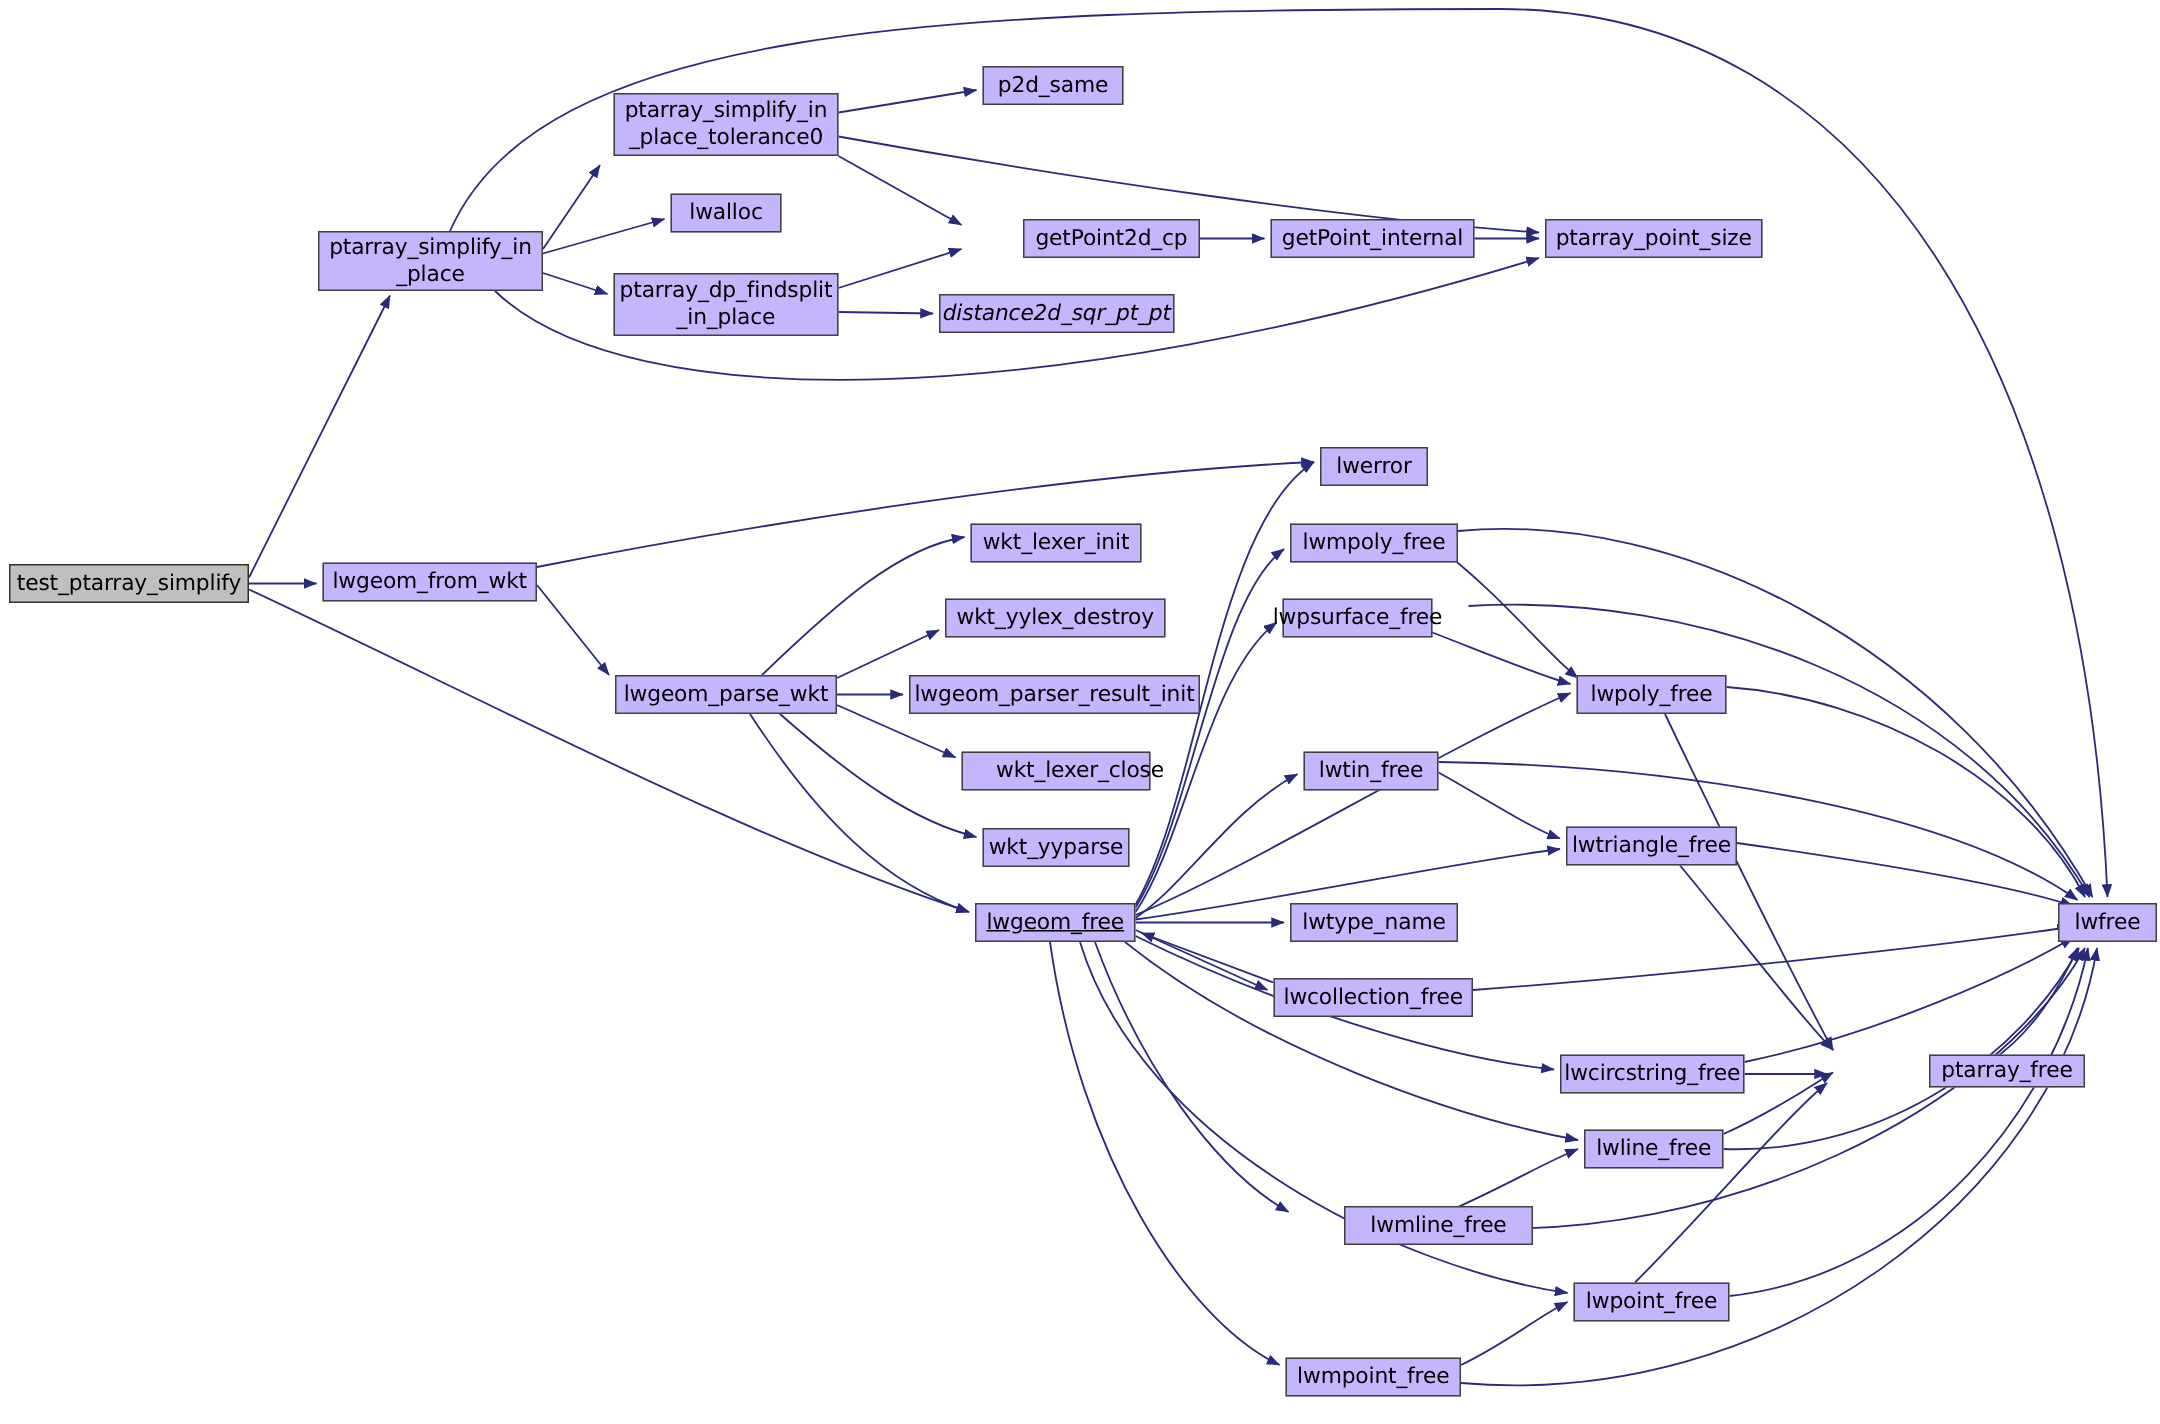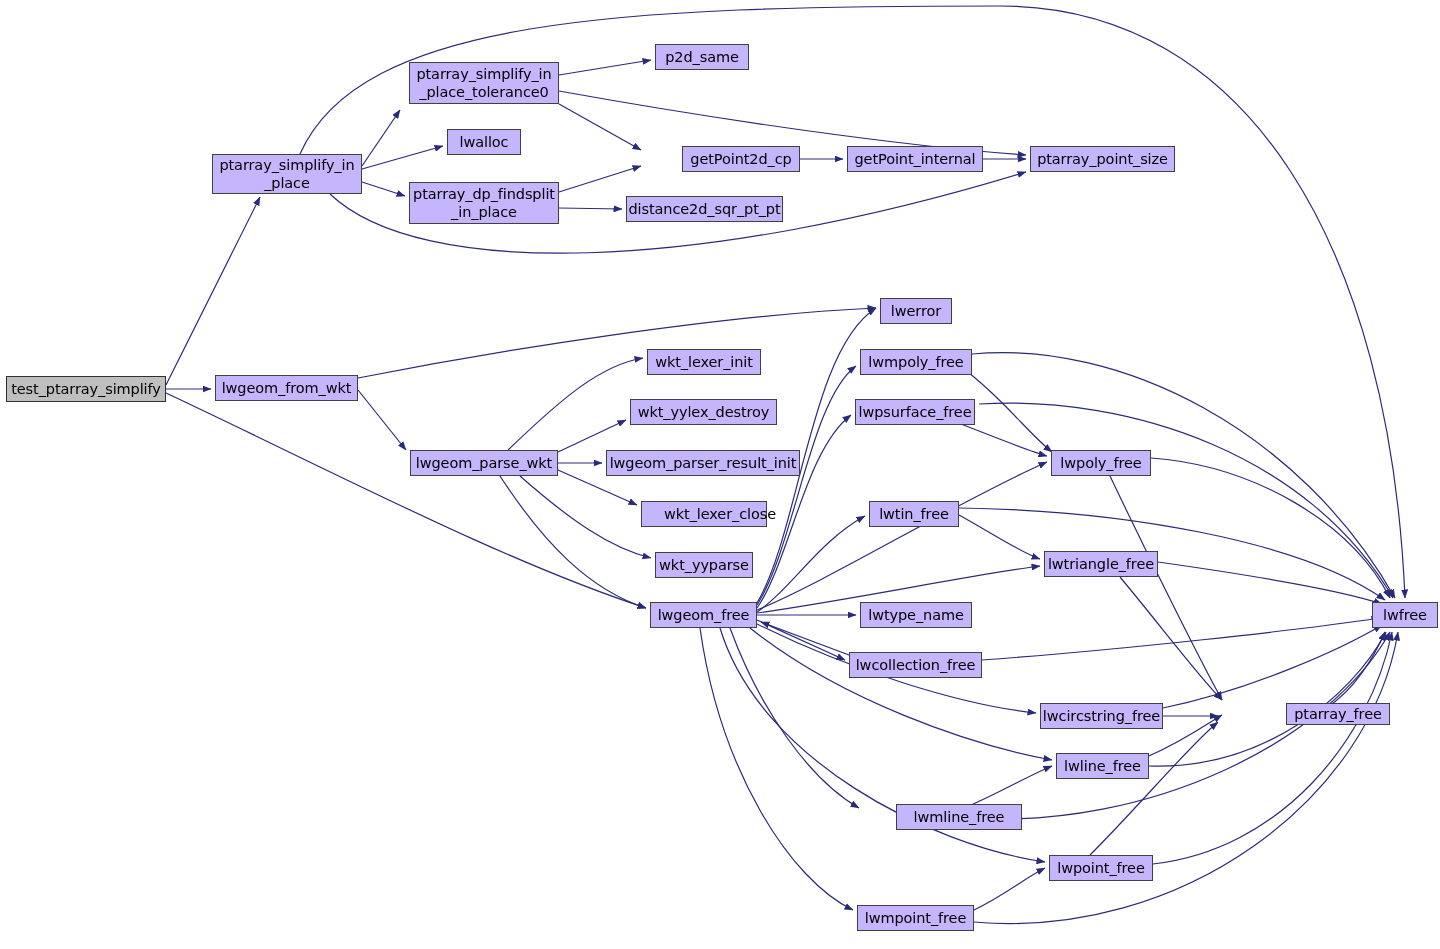--- a/index.html
+++ b/index.html
@@ -119,34 +119,34 @@
       <div class="node root" style="left: 6px; top: 376px; width: 160px; height: 26px;">test_ptarray_simplify</div>
       <div class="node" style="left: 212px; top: 154px; width: 150px; height: 40px;">ptarray_simplify_in
 _place</div>
       <div class="node" style="left: 409px; top: 62px; width: 150px; height: 42px;">ptarray_simplify_in
 _place_tolerance0</div>
       <div class="node" style="left: 655px; top: 44px; width: 94px; height: 26px;">p2d_same</div>
       <div class="node" style="left: 447px; top: 129px; width: 74px; height: 26px;">lwalloc</div>
       <div class="node" style="left: 409px; top: 182px; width: 150px; height: 42px;">ptarray_dp_findsplit
 _in_place</div>
       <div class="node" style="left: 645px; top: 146px; width: 118px; height: 26px; margin-left: 37px;">getPoint2d_cp</div>
-      <div class="node" style="left: 626px; top: 196px; width: 157px; height: 26px;">distance2d_sqr_pt_pt</div>
+      <div class="node" style="left: 626px; top: 196px; width: 157px; height: 26px; font-style: italic;">distance2d_sqr_pt_pt</div>
       <div class="node" style="left: 847px; top: 146px; width: 136px; height: 26px;">getPoint_internal</div>
       <div class="node" style="left: 1030px; top: 146px; width: 145px; height: 26px;">ptarray_point_size</div>
       <div class="node" style="left: 215px; top: 375px; width: 143px; height: 26px;">lwgeom_from_wkt</div>
       <div class="node" style="left: 410px; top: 450px; width: 148px; height: 26px;">lwgeom_parse_wkt</div>
       <div class="node" style="left: 647px; top: 349px; width: 114px; height: 26px;">wkt_lexer_init</div>
       <div class="node" style="left: 630px; top: 399px; width: 147px; height: 26px;">wkt_yylex_destroy</div>
       <div class="node" style="left: 606px; top: 450px; width: 194px; height: 26px;">lwgeom_parser_result_init</div>
       <div class="node" style="left: 641px; top: 501px; width: 126px; height: 26px; padding-left: 32px;">wkt_lexer_close</div>
       <div class="node" style="left: 655px; top: 552px; width: 98px; height: 26px;">wkt_yyparse</div>
-      <div class="node" style="left: 650px; top: 602px; width: 107px; height: 26px;">lwgeom_free</div>
+      <div class="node" style="left: 650px; top: 602px; width: 107px; height: 26px; text-decoration: underline;">lwgeom_free</div>
       <div class="node" style="left: 880px; top: 298px; width: 72px; height: 26px;">lwerror</div>
       <div class="node" style="left: 860px; top: 349px; width: 112px; height: 26px;">lwmpoly_free</div>
-      <div class="node" style="left: 855px; top: 399px; width: 120px; height: 26px; text-align: center;">lwpsurface_free</div>
+      <div class="node" style="left: 855px; top: 399px; width: 100px; height: 26px; text-align: center;">lwpsurface_free</div>
       <div class="node" style="left: 1051px; top: 450px; width: 100px; height: 26px;">lwpoly_free</div>
       <div class="node" style="left: 869px; top: 501px; width: 90px; height: 26px;">lwtin_free</div>
       <div class="node" style="left: 1044px; top: 551px; width: 114px; height: 26px;">lwtriangle_free</div>
       <div class="node" style="left: 860px; top: 602px; width: 112px; height: 26px;">lwtype_name</div>
       <div class="node" style="left: 849px; top: 652px; width: 133px; height: 26px;">lwcollection_free</div>
       <div class="node" style="left: 1040px; top: 703px; width: 123px; height: 26px;">lwcircstring_free</div>
       <div class="node" style="left: 1286px; top: 703px; width: 104px; height: 22px;">ptarray_free</div>
       <div class="node" style="left: 1056px; top: 753px; width: 93px; height: 26px;">lwline_free</div>
       <div class="node" style="left: 896px; top: 804px; width: 126px; height: 26px;">lwmline_free</div>
       <div class="node" style="left: 1049px; top: 855px; width: 104px; height: 26px;">lwpoint_free</div>

